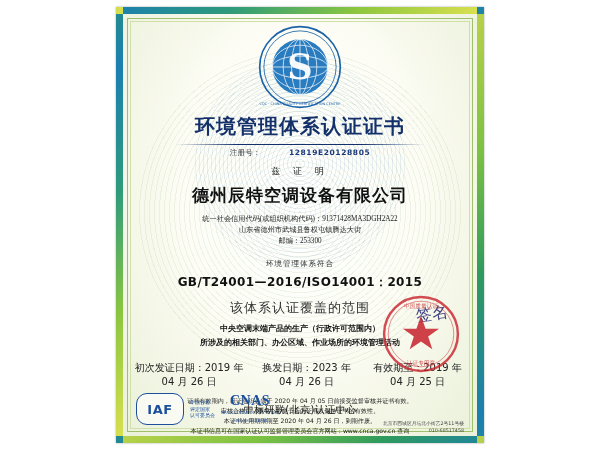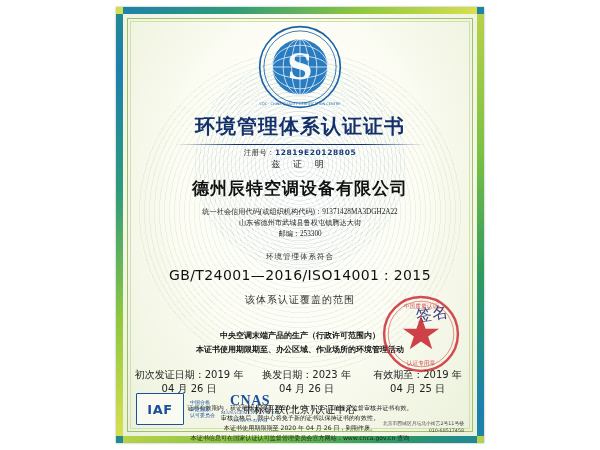--- a/index.html
+++ b/index.html
@@ -96,22 +96,23 @@
     width:250px;height:1px;margin:4px auto 0;
     background:linear-gradient(90deg,rgba(20,48,107,0) 0%,#14306b 25%,#14306b 75%,rgba(20,48,107,0) 100%);
   }
   .regno{
     margin-top:3px;
     font-size:7.5px;
     color:#1b3a7a;
     letter-spacing:.3px;
   }
   .regno .lbl{color:#333;text-align:right;}
-  .regno .val{font-weight:bold;letter-spacing:.6px;}
+  .regno .val{font-weight:bold;letter-spacing:.6px;padding-left:28px;}
   .zizhengming{
+    margin-top:7px;
     font-size:9px;
     color:#222;
     letter-spacing:5px;
   }
   .company{
     margin-top:6px;
     font-size:17px;
     font-weight:bold;
     color:#111;
     letter-spacing:1px;
@@ -124,33 +125,33 @@
     font-family:Liberation Serif, serif;
   }
   .sub-head{
     margin-top:12px;
     font-size:7.5px;
     color:#333;
     letter-spacing:1px;
   }
   .std{
     margin-top:5px;
-    font-size:14px;
-    font-weight:normal;
+    font-size:12px;
+    font-weight:bold;
     color:#111;
     letter-spacing:.4px;
   }
   .scope-head{
     margin-top:8px;
-    font-size:10px;
+    font-size:13px;
     color:#333;
     letter-spacing:1px;
   }
   .scope{
-    margin-top:22px;
+    margin-top:5px;
     font-size:8px;
     font-weight:bold;
     line-height:1.75;
     color:#111;
   }
   .dates{
     margin-top:11px;
     font-size:10px;
     color:#222;
     display:flex;justify-content:center;gap:14px;
@@ -175,21 +176,21 @@
   }
   
   .bottom{
     position:absolute;left:20px;right:20px;bottom:18px;
     display:flex;align-items:flex-end;justify-content:space-between;
   }
   .accred{
     display:flex;align-items:center;gap:6px;
   }
   .iaf{
-    width:46px;height:30px;border:1.4px solid #1c4f9c;border-radius:1px;
+    width:46px;height:30px;border:1.4px solid #1c4f9c;border-radius:11px;
     display:flex;align-items:center;justify-content:center;
     color:#1c4f9c;font-weight:bold;font-size:13px;letter-spacing:.5px;
     background:rgba(255,255,255,.6);
   }
   .cnas-blk{text-align:center;font-family:Liberation Serif, serif;}
   .cnas{
     color:#1c4f9c;font-weight:bold;font-size:14px;letter-spacing:.5px;
     line-height:1;
   }
   .cnas-sub{
@@ -259,21 +260,21 @@
         <div>山东省德州市武城县鲁权屯镇腾达大街</div>
         <div>邮编：253300</div>
       </div>
 
       <div class="sub-head">环境管理体系符合</div>
       <div class="std">GB/T24001—2016/ISO14001：2015</div>
 
       <div class="scope-head">该体系认证覆盖的范围</div>
       <div class="scope">
         <div>中央空调末端产品的生产（行政许可范围内）</div>
-        <div>本证书使用期限期至、办公区域、作业场所的环境管理活动</div>
+        <div>所涉及的相关部门、办公区域、作业场所的环境管理活动</div>
       </div>
 
       <div class="dates">
         <span>初次发证日期：2019 年 04 月 26 日</span>
         <span>换发日期：2023 年 04 月 26 日</span>
         <span>有效期至：2019 年 04 月 25 日</span>
       </div>
 
       <div class="notes">
         <div>证书有效期内，获证组织必须于 2020 年 04 月 05 日前接受监督审核并证书有效。</div>

